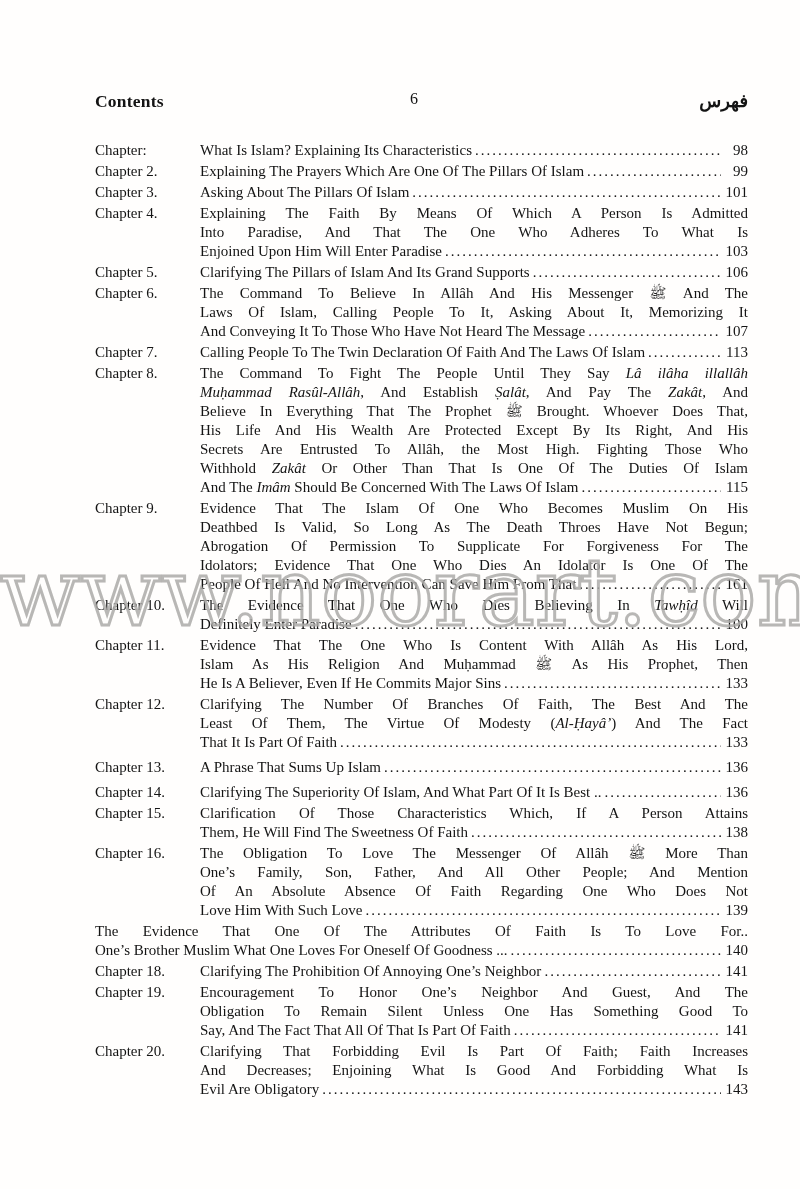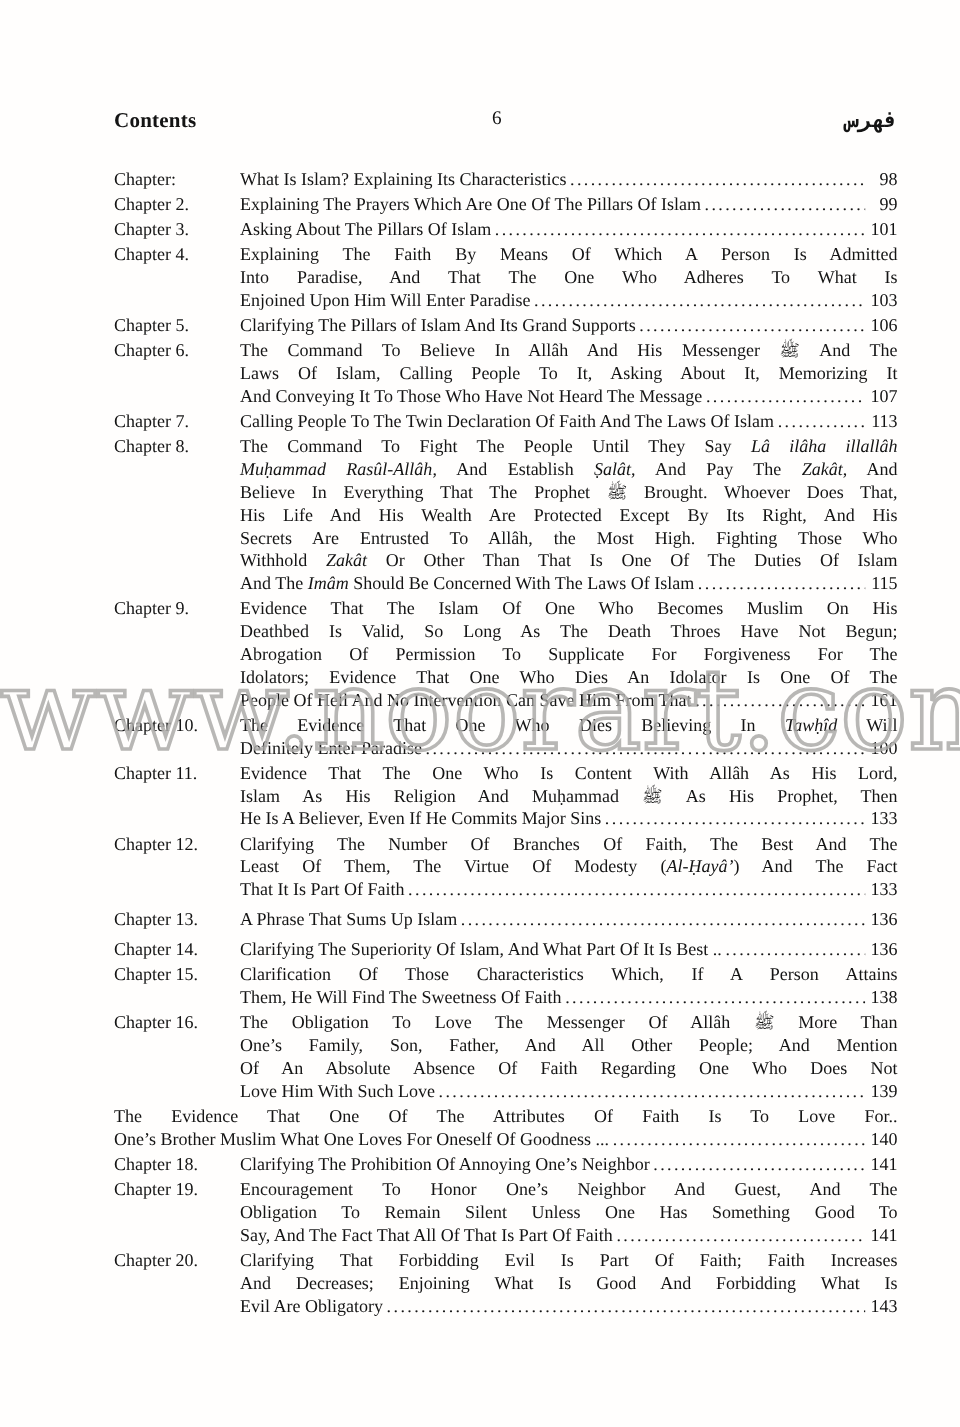--- a/index.html
+++ b/index.html
@@ -27,21 +27,21 @@
   .header-page-num {
     position: absolute;
     left: 315px;
     width: 0;
     overflow: visible;
     font-size: 16px;
     white-space: nowrap;
   }
   .header-right {
     margin-left: auto;
-    font-family: Liberation Mono, monospace;
+    font-family: Liberation Sans, sans-serif;
     font-weight: bold;
     font-size: 18px;
   }
   .toc {
     position: absolute;
     top: 141px;
     left: 95px;
     width: 653px;
     font-size: 15px;
   }

